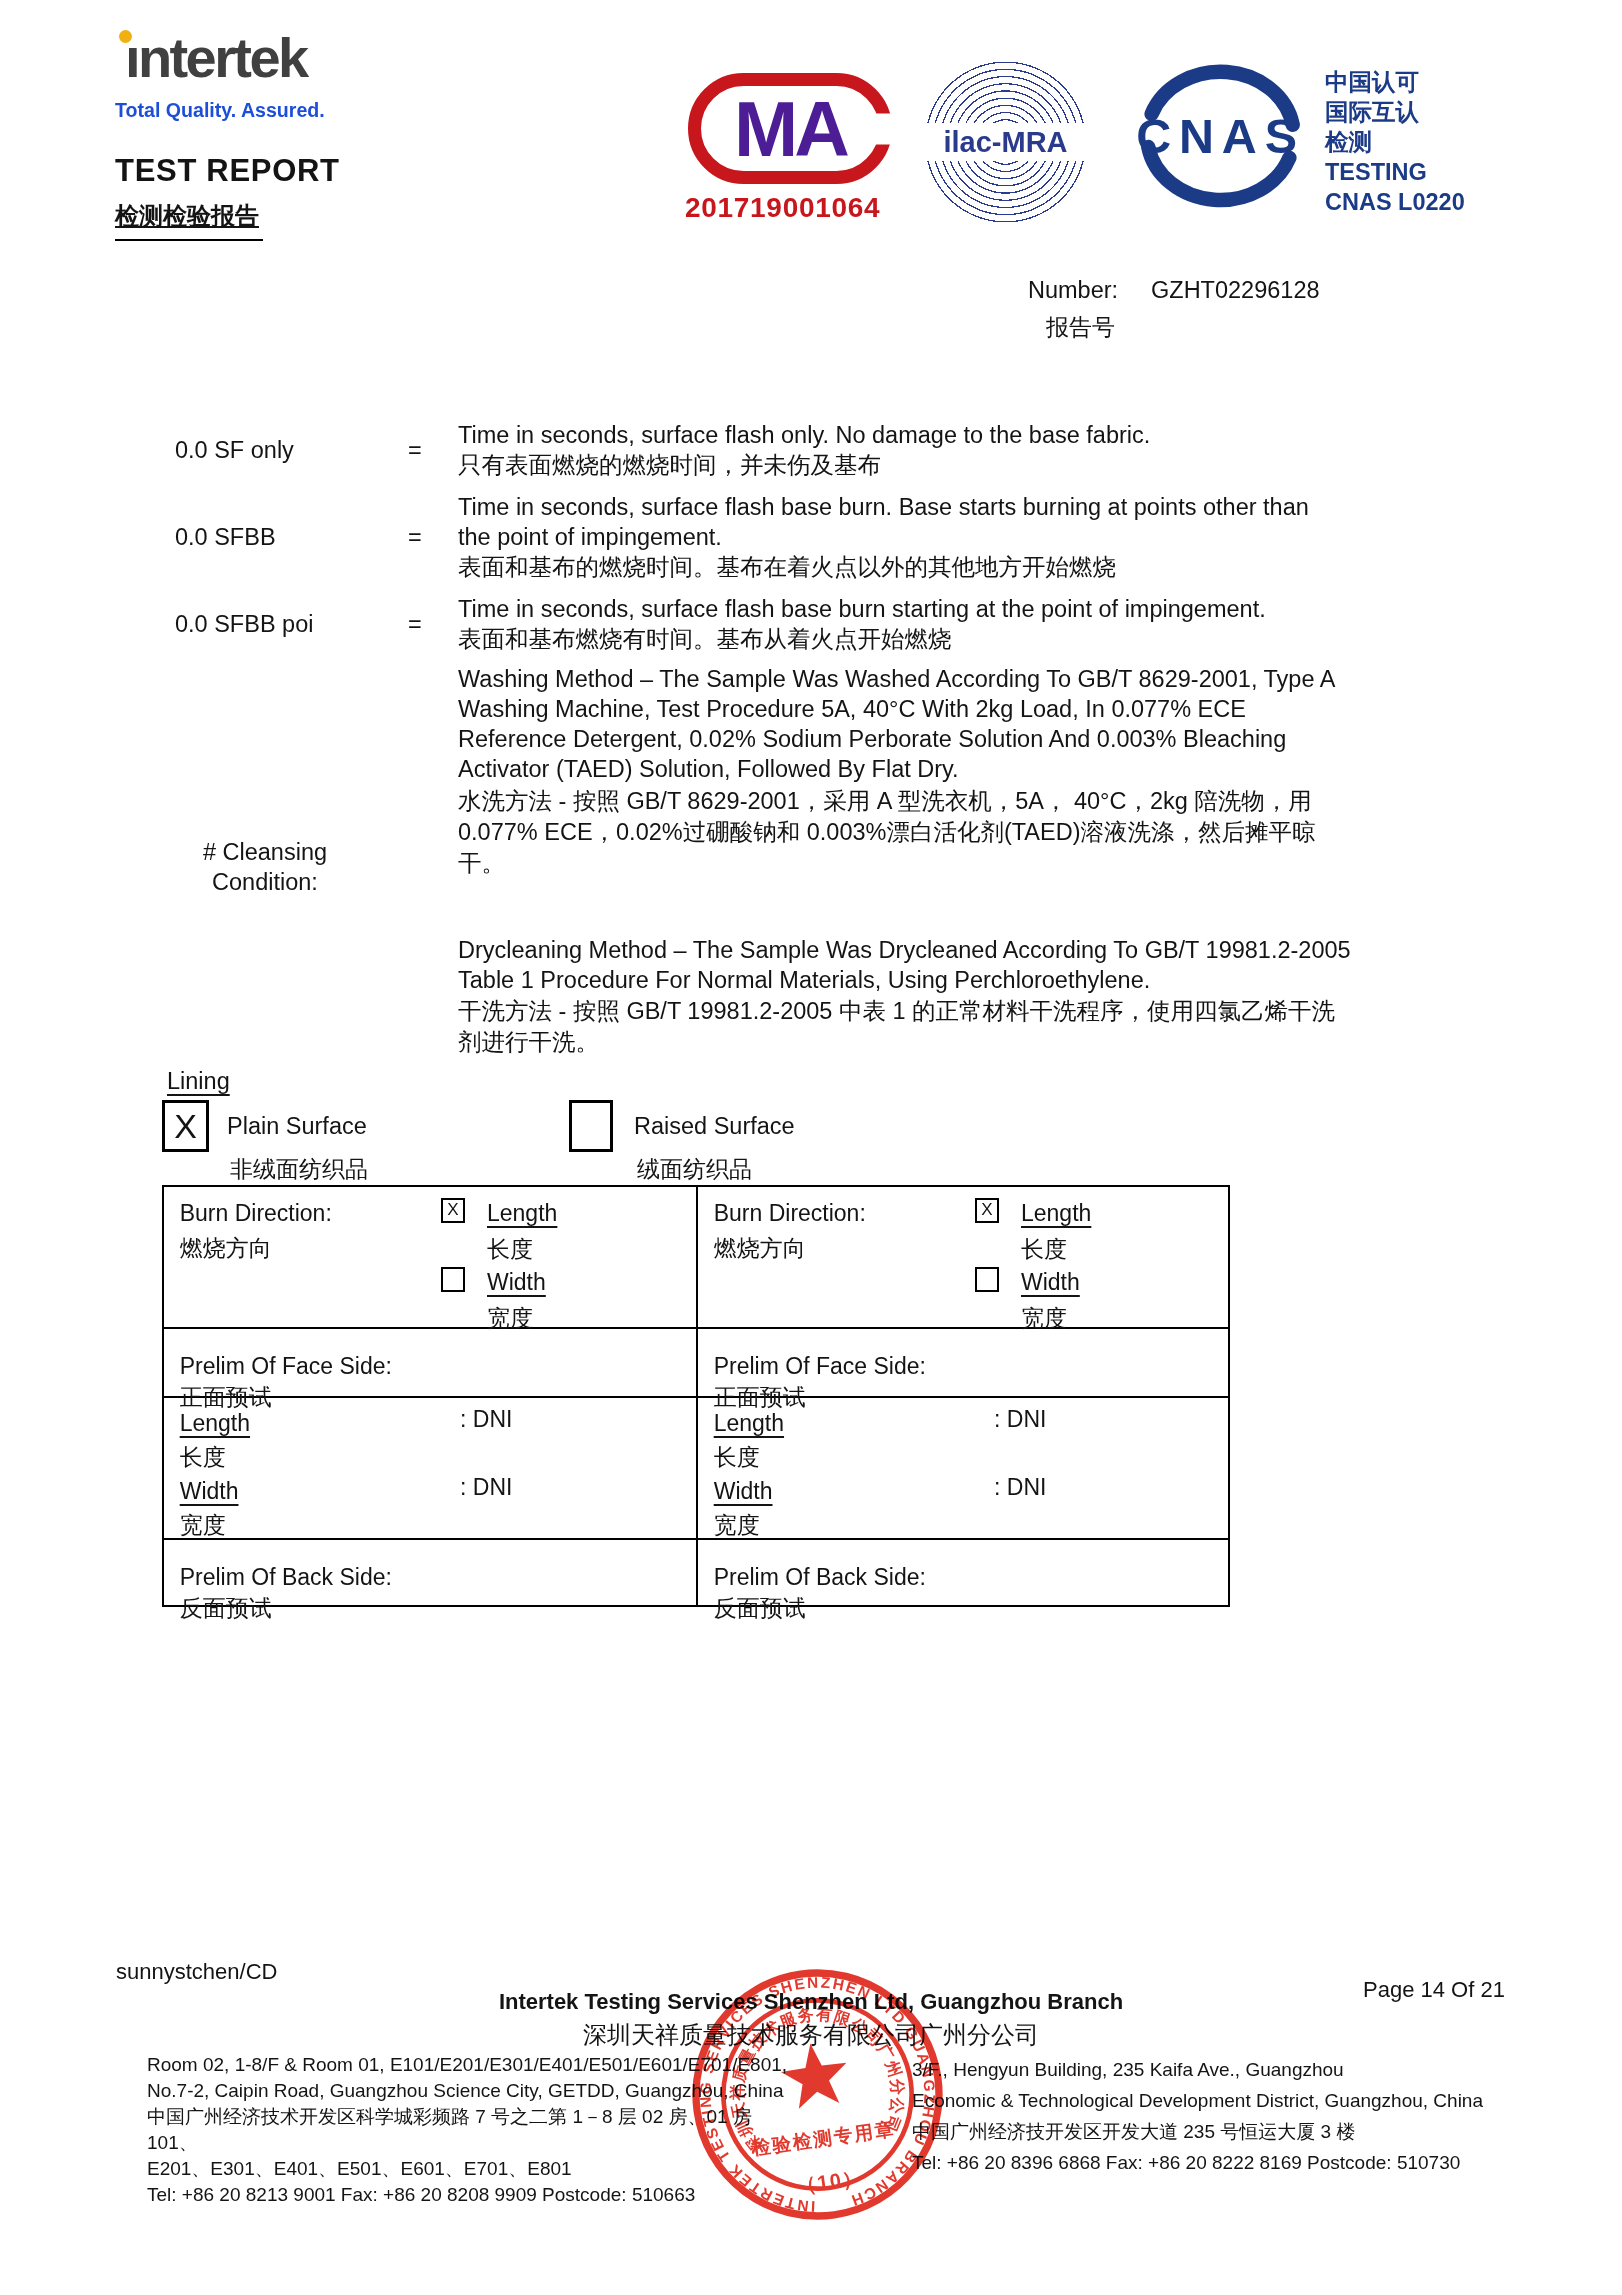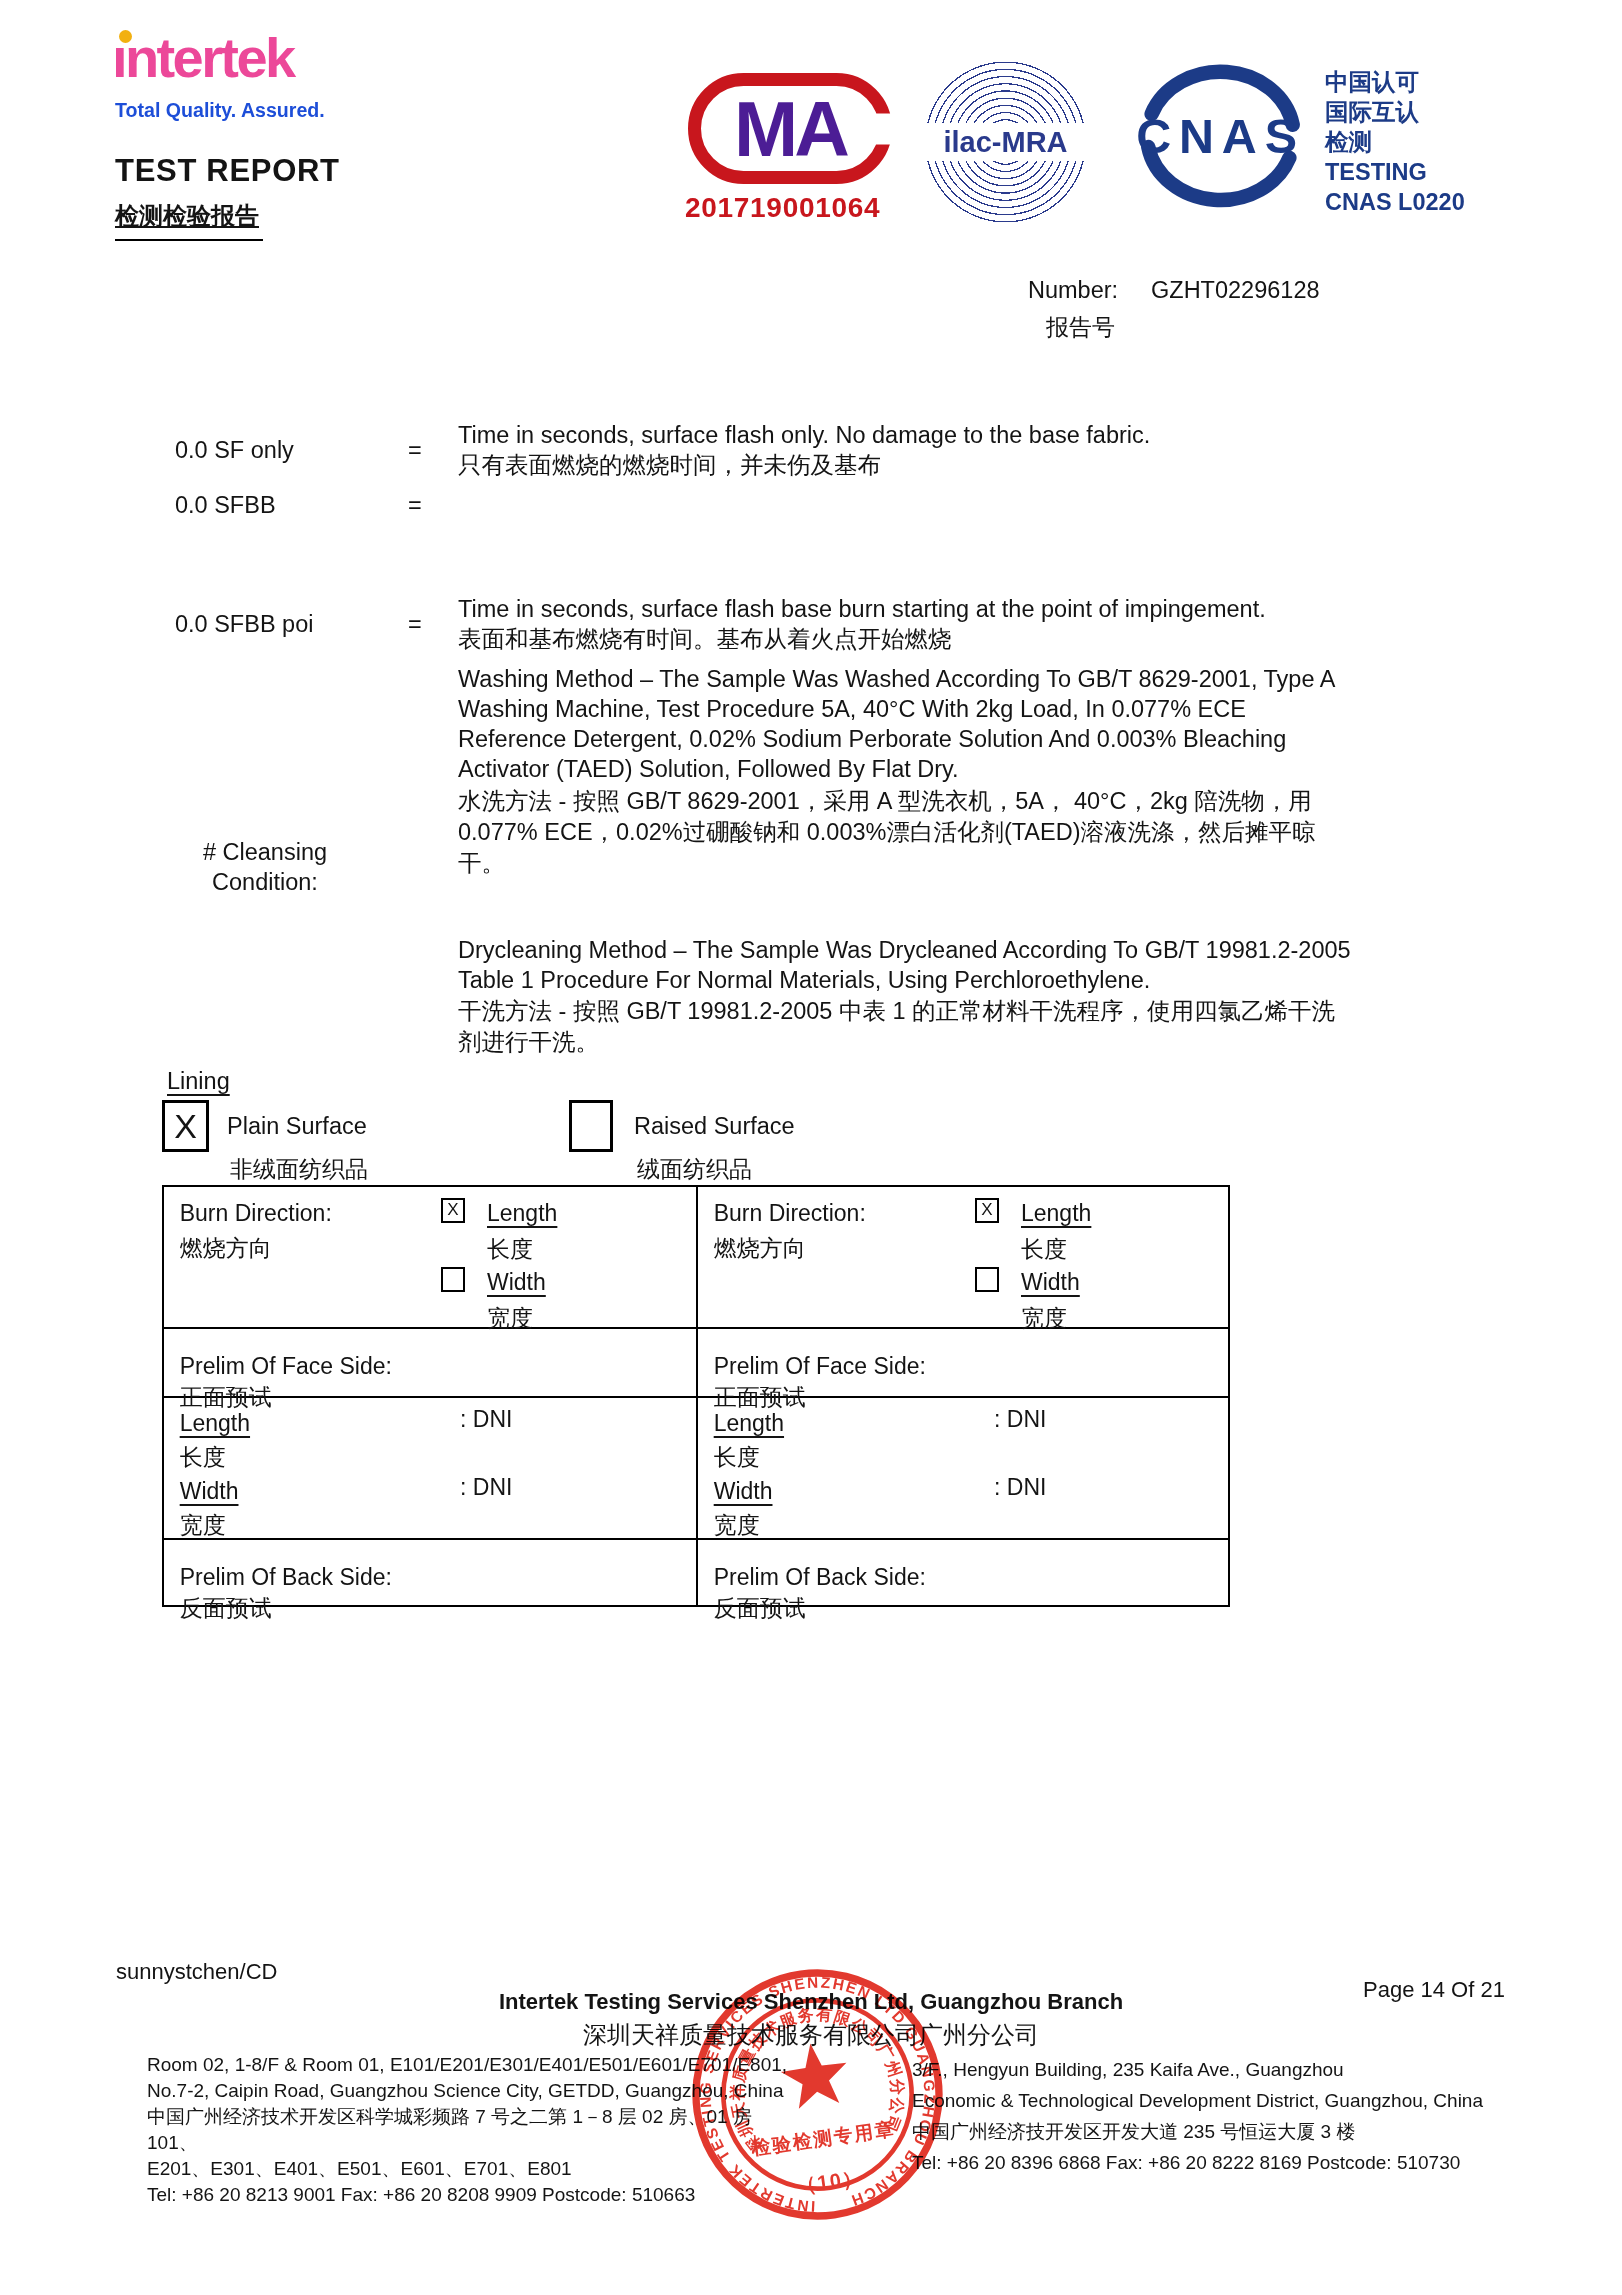--- a/index.html
+++ b/index.html
@@ -2,21 +2,21 @@
 <html style="font-size:10.5px"><head>
 <meta charset="utf-8">
 <style>
   html,body{margin:0;padding:0;background:#888;}
   .page{position:relative;width:1622px;height:2295px;background:#ffffff;
         font-family:"Liberation Sans","DejaVu Sans",sans-serif;color:#141414;overflow:hidden;}
   .abs{position:absolute;}
 
   
   .logo-wrap{left:112px;top:25px;width:314px;height:72px;}
-  .logo-text{position:absolute;left:0;top:0;font-size:56px;font-weight:bold;letter-spacing:-2.6px;color:#ec4899;}
+  .logo-text{position:absolute;left:13px;top:0;font-size:56px;font-weight:bold;letter-spacing:-2.6px;color:#404040;}
   .logo-dot{position:absolute;left:6.5px;top:5.2px;width:13px;height:13px;border-radius:50%;background:#f2b010;}
   .tagline{left:115px;top:99px;font-size:19.6px;font-weight:bold;color:#1d4ed8;}
   .title{left:115px;top:153px;font-size:31px;font-weight:bold;letter-spacing:0.7px;}
   .title-zh{left:115px;top:200px;font-size:24px;font-weight:bold;border-bottom:2.6px solid #000;padding:0 3.9px 6.5px 0;text-decoration:underline;}
 
   
   .cma{left:688px;top:73px;width:204px;height:111px;}
   .cma-ring{position:absolute;inset:0;border:13px solid #c8161d;border-radius:58px;}
   .cma-notch{position:absolute;right:-3.9px;top:50%;transform:translateY(-50%);width:19.6px;height:31px;background:#fff;}
   .cma-ma{position:absolute;inset:0;display:flex;align-items:center;justify-content:center;
@@ -158,20 +158,25 @@
     <div class="term">0.0 SF only</div>
     <div class="eq">=</div>
     <div>
         <div class="line">Time in seconds, surface flash only. No damage to the base fabric.</div>
         <div class="line">只有表面燃烧的燃烧时间，并未伤及基布</div>
       </div>
   </div>
   <div class="abs def def2">
     <div class="term">0.0 SFBB</div>
     <div class="eq">=</div>
+    <div>
+        <div class="line">Time in seconds, surface flash base burn. Base starts burning at points other than</div>
+        <div class="line">the point of impingement.</div>
+        <div class="line">表面和基布的燃烧时间。基布在着火点以外的其他地方开始燃烧</div>
+      </div>
   </div>
   <div class="abs def def3">
     <div class="term">0.0 SFBB poi</div>
     <div class="eq">=</div>
     <div>
         <div class="line">Time in seconds, surface flash base burn starting at the point of impingement.</div>
         <div class="line">表面和基布燃烧有时间。基布从着火点开始燃烧</div>
       </div>
   </div>
 

